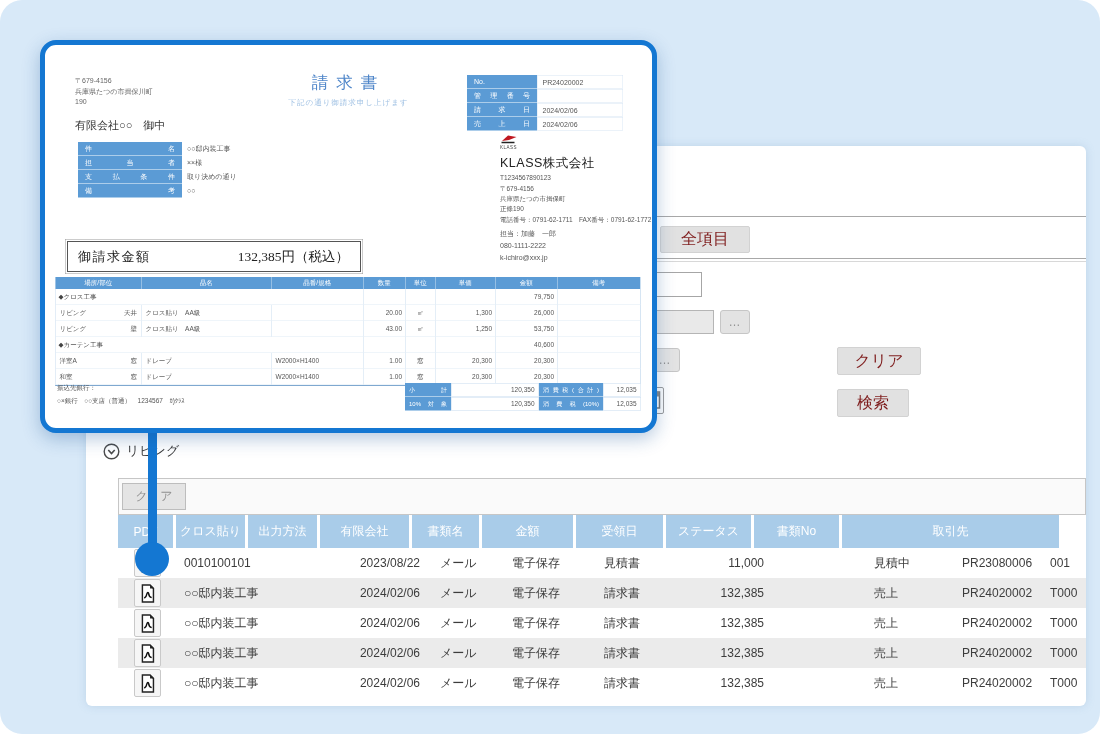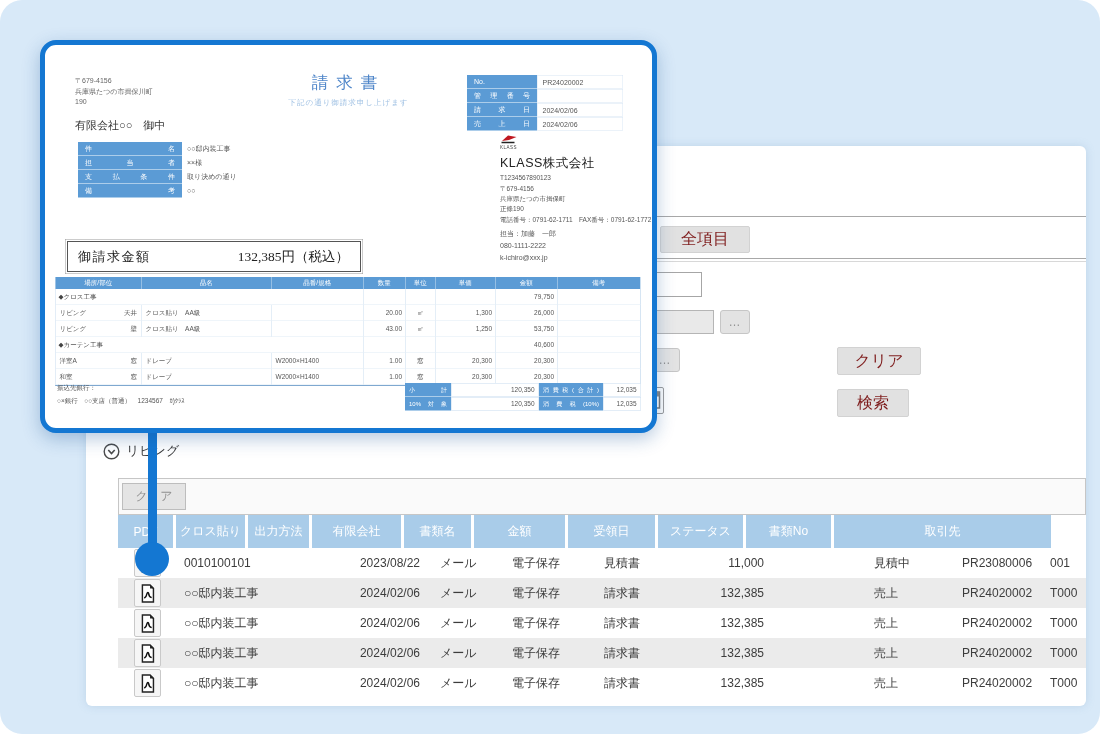--- a/index.html
+++ b/index.html
@@ -139,21 +139,21 @@
     </div>
 
     <div class="toolbar">
       <button class="tb-clear">クリア</button>
     </div>
 
     <div class="rtable">
       <div class="rhead">
           <div class="r-c" style="width: 58px;">PDF</div>
           <div class="r-c" style="width: 72px;">クロス貼り</div>
-          <div class="r-c" style="width: 64px;">出力方法</div>
+          <div class="r-c" style="width: 72px;">出力方法</div>
           <div class="r-c" style="width: 92px;">有限会社</div>
           <div class="r-c" style="width: 70px;">書類名</div>
           <div class="r-c" style="width: 94px;">金額</div>
           <div class="r-c" style="width: 90px;">受領日</div>
           <div class="r-c" style="width: 88px;">ステータス</div>
           <div class="r-c" style="width: 88px;">書類No</div>
           <div class="r-c" style="width: 220px;">取引先</div>
         </div>
       <div class="rbody">
           <div class="r-row">

